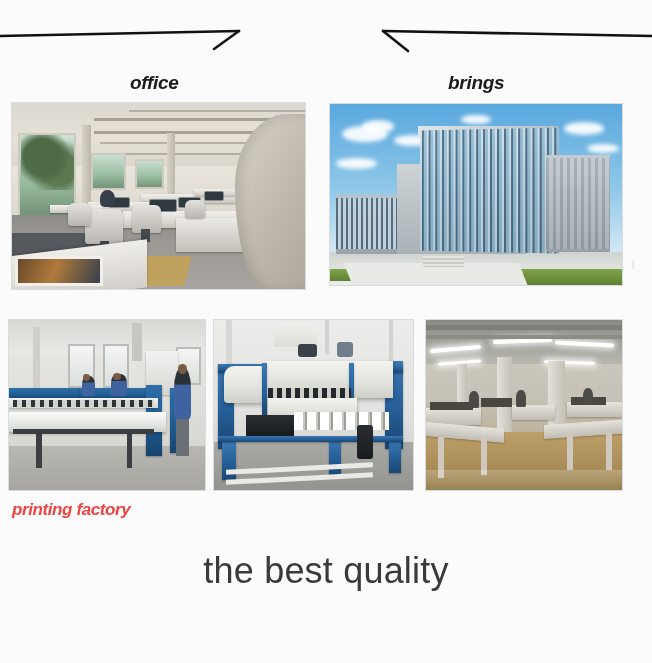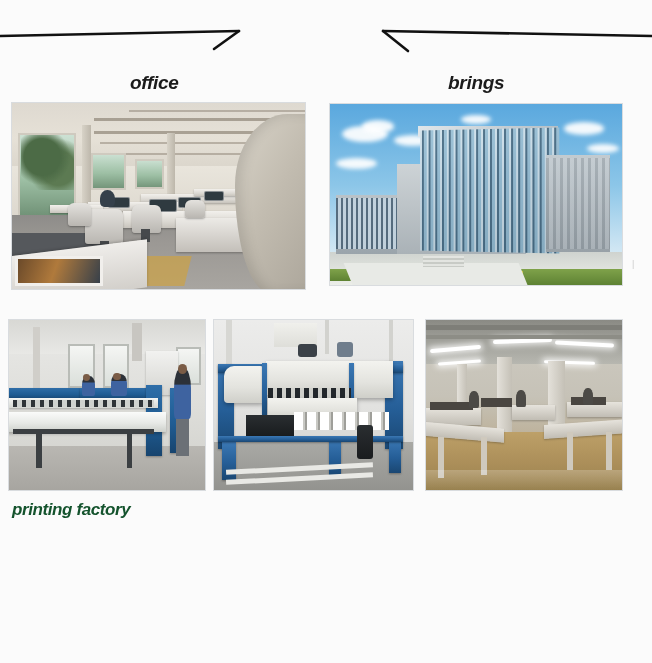--- a/index.html
+++ b/index.html
@@ -41,21 +41,21 @@
     white-space: nowrap;
   }
   .cap-office  { left: 130px; top: 72px;  font-size: 19px; font-style: italic; }
   .cap-factory { left: 448px; top: 72px;  font-size: 19px; }
 
   .cap-bottom {
     position: absolute;
     top: 500px;
     font-style: italic;
     font-weight: bold;
-    color: #14532d;
+    color: #ef4444;
     font-size: 17px;
     letter-spacing: -0.4px;
     white-space: nowrap;
   }
   .cap-printing  { left: 12px; }
   .cap-advanced  { left: 219px; }
   .cap-embroid   { left: 447px; font-size: 15.5px; top: 502px; }
 
   
   .photo {
@@ -556,17 +556,18 @@
       <div class="lay ef-person" style="left:80%; top:40%; width:5%; height:10%;"></div>
 
       <div class="lay" style="left:0; bottom:0; width:100%; height:12%;
            background:linear-gradient(180deg,rgba(255,255,255,.22),rgba(255,255,255,0));"></div>
     </div>
   </div>
 
   <div class="cap-bottom cap-printing">printing factory</div>
 
   <div class="tagline">
+    <span class="tag-line">the best quality</span>
   </div>
 
   <div class="watermark">|</div>
 
 </div>
 
 </body></html>

